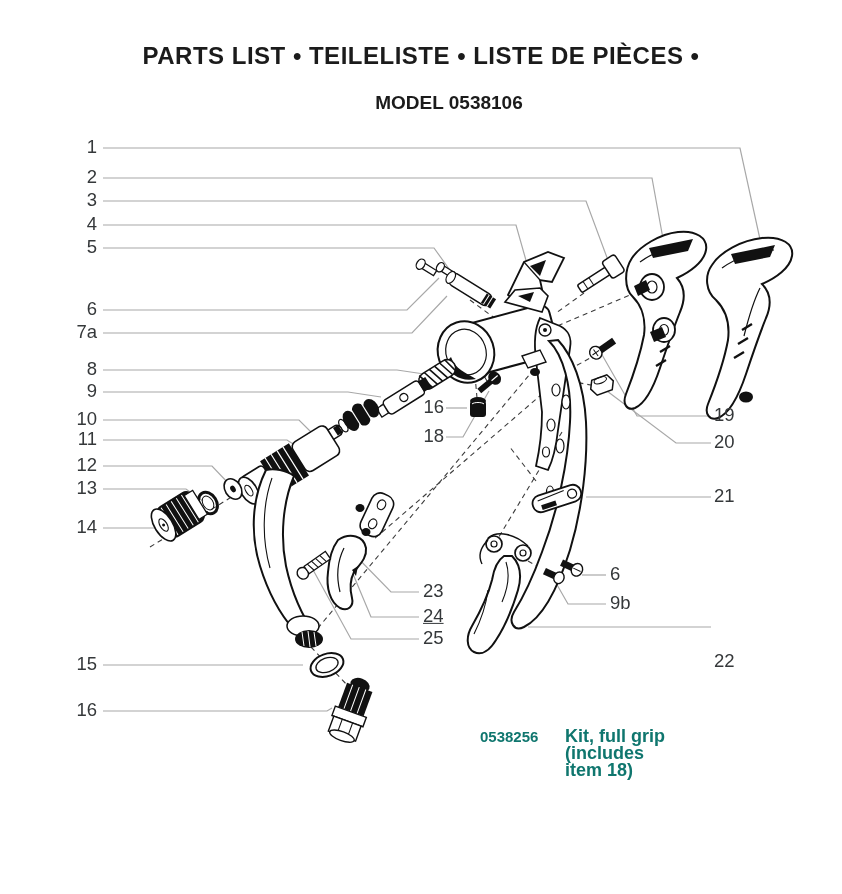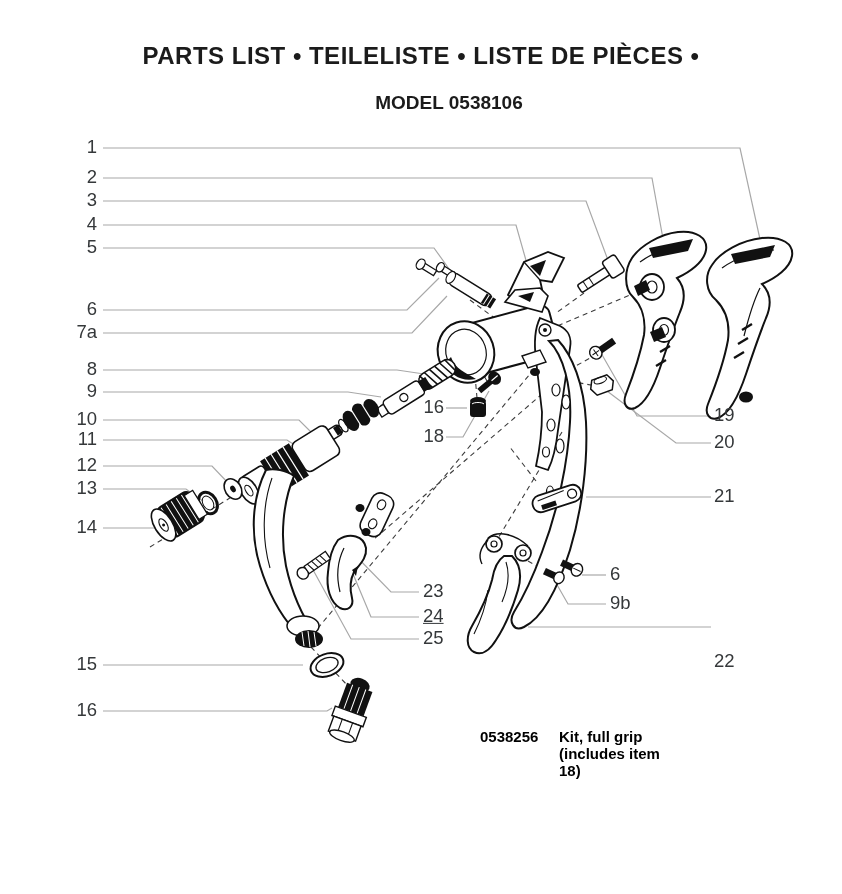--- a/index.html
+++ b/index.html
@@ -16,23 +16,23 @@
     font-size:19px;font-weight:700;color:#1b1b1b;padding-left:28px;
   }
   .diagram-wrap{position:absolute;left:0;top:0;width:842px;height:894px;}
   svg{position:absolute;left:0;top:0;}
   .callout-layer{position:absolute;left:0;top:0;width:842px;height:894px;pointer-events:none;}
   .callout{
     position:absolute;font-size:18.5px;font-weight:400;color:#35383a;
     transform:translate(0,-55%);white-space:nowrap;
   }
   .callout.anchor-end{transform:translate(-100%,-55%);}
-  .kit{position:absolute;display:flex;gap:17px;color:#000000;}
+  .kit{position:absolute;display:flex;gap:23px;color:#0f766e;}
   .kit .kit-number{font-size:15px;font-weight:600;width:62px;flex:none;}
-  .kit .kit-desc{font-size:15px;font-weight:600;width:107px;line-height:17px;}
+  .kit .kit-desc{font-size:18px;font-weight:600;width:107px;line-height:17px;}
 </style>
 </head>
 <body>
 
 <div class="page-title">PARTS LIST • TEILELISTE • LISTE DE PIÈCES •</div>
 <div class="page-model">MODEL 0538106</div>
 
 <div class="diagram-wrap">
 <svg width="842" height="894" viewBox="0 0 842 894">
 

